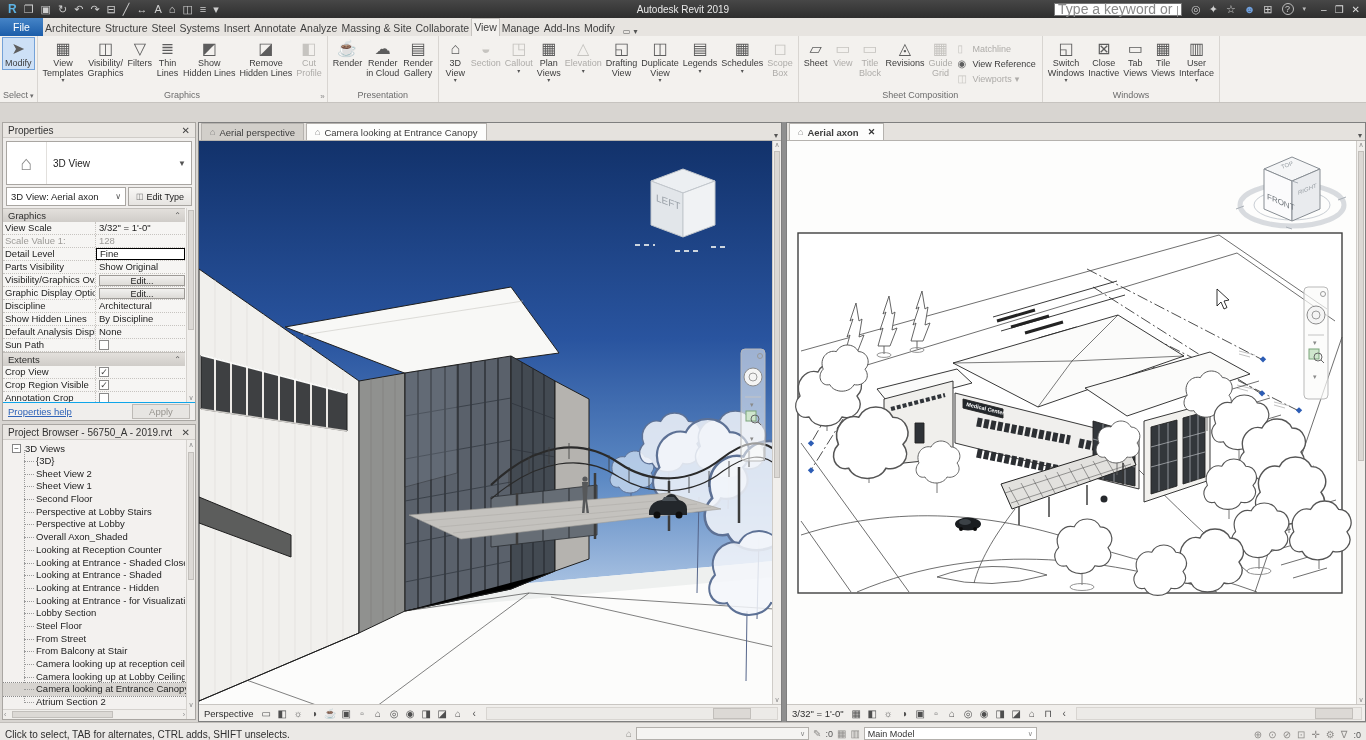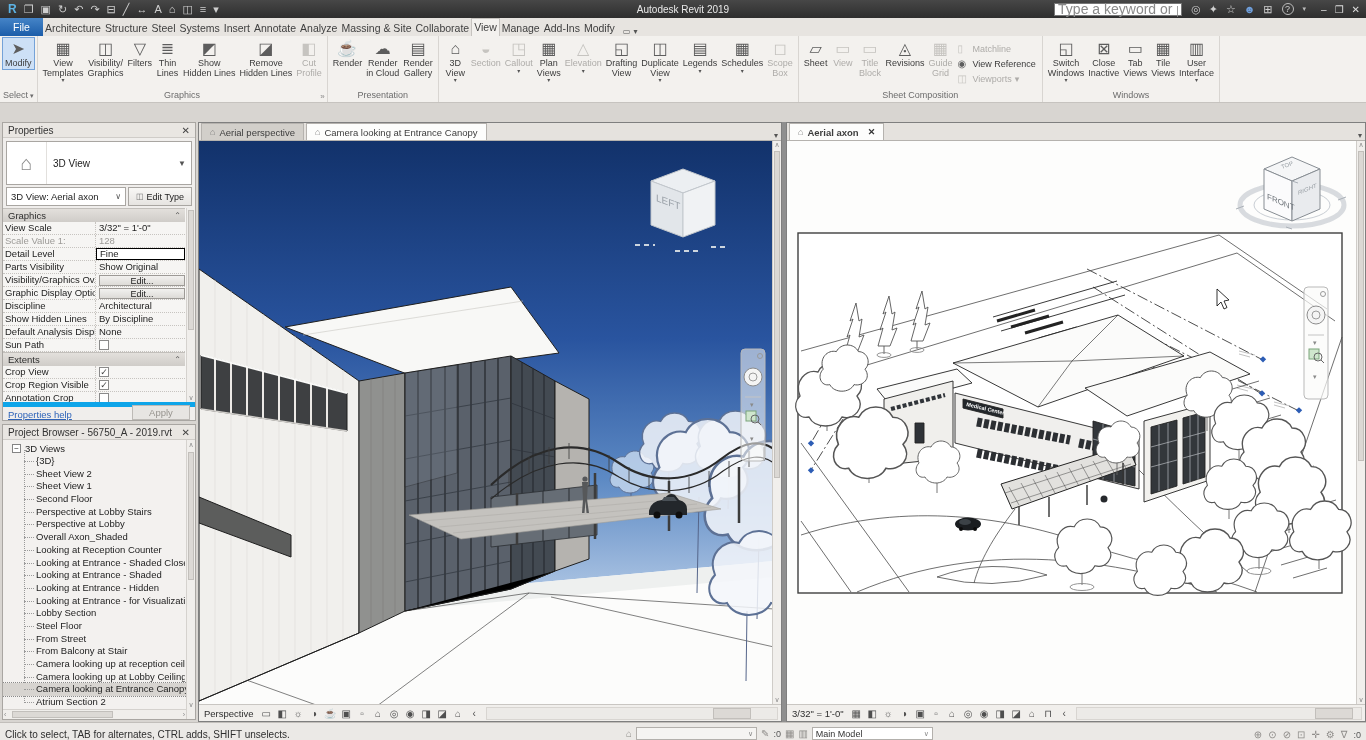--- a/index.html
+++ b/index.html
@@ -67,21 +67,21 @@
   .prow{display:flex;height:13px;font-size:9.5px;align-items:center;border-bottom:1px dotted #c7c4c0;margin-right:10px;color:#222}
   .prow .pl{width:93px;padding-left:2px;border-right:1px dotted #c7c4c0;white-space:nowrap;overflow:hidden;height:100%;line-height:12px}
   .prow .pv{flex:1;padding-left:3px;white-space:nowrap;overflow:hidden;height:100%;line-height:12px;display:flex;align-items:center}
   .prow.dis{color:#9c9a97}
   .editbtn{width:86px;height:11px;font-size:9px;line-height:10px;text-align:center;background:linear-gradient(#f2f1ef,#dddbd7);border:1px solid #9d9a96;color:#222}
   .pv.focus{border:1.5px solid #000;background:#fff;line-height:10px}
   .cb{width:10px;height:10px;border:1px solid #8a8a8a;background:#fff;font-size:9px;line-height:9px;text-align:center;color:#444}
   .vscr{position:absolute;right:0;top:0;bottom:0;width:9px;background:#f0eeeb;border-left:1px solid #d5d2ce;font-size:7px;color:#8a8a8a;text-align:center}
   .vscr .th{position:absolute;left:1px;right:1px;background:#dcd9d5;border:1px solid #c2bfbb}
   .vscr .ar{position:absolute;left:0;right:0;height:9px;line-height:9px}
-  .prop-foot{height:18px;display:flex;align-items:flex-end;padding:0 5px;background:#f0eeec;border-top:5px solid #0ea5e9}
+  .prop-foot{height:18px;display:flex;align-items:center;padding:0 5px;background:#f0eeec;border-top:1px solid #0ea5e9}
   .plink{font-size:9.5px;color:#2e63b8;text-decoration:underline}
   .applybtn{margin-left:auto;width:58px;height:15px;background:#e7e5e2;border:1px solid #bdbab6;font-size:9.5px;color:#97948f;text-align:center;line-height:14px}
 
   
   #browser{top:424px;height:296px}
   .tree{flex:1;position:relative;overflow:hidden;font-size:9.5px;background:#f3f1ef;padding-top:2px}
   .tree .guide{position:absolute;left:21px;top:10px;bottom:16px;border-left:1px dotted #9a9a9a}
   .troot{height:13px;line-height:13px;padding-left:9px;display:flex;align-items:center;gap:4px;color:#222}
   .minus{display:inline-block;width:9px;height:9px;border:1px solid #848484;line-height:7px;text-align:center;font-size:8px;background:#fff;color:#333}
   .titem{height:12.7px;line-height:12.7px;white-space:nowrap;padding-left:33px;position:relative;color:#222;margin-right:10px;overflow:hidden}
@@ -112,21 +112,21 @@
   .vcb .vlabel{margin-right:4px;white-space:nowrap}
   .vcbi{width:15px;height:13px;font-size:10px;line-height:13px;text-align:center;color:#4f4f4f}
   .hsc{flex:1;height:13px;margin:0 3px;background:#eceae7;position:relative;border:1px solid #d8d5d1}
   .hsc .th{position:absolute;top:0;bottom:0;background:#dcd9d5;border:1px solid #c2bfbb}
 
   
   .statusbar{position:absolute;left:0;right:0;bottom:0;height:18px;background:#ebe9e6;border-top:1px solid #c2bfbb;font-size:10px;color:#2e2e2e;display:flex;align-items:flex-end;z-index:41}
   .sb-hint{padding-left:5px;white-space:nowrap}
   .sb-mid{position:absolute;left:626px;display:flex;align-items:center;gap:4px}
   .sbi{font-size:10px;color:#8f8d8a}
-  .sb-combo{width:121px;height:13px;background:#f5f4f2;border:1px solid #b3b0ac;display:flex;align-items:center;font-size:9px;color:#666;padding:0 3px}
+  .sb-combo{width:173px;height:13px;background:#f5f4f2;border:1px solid #b3b0ac;display:flex;align-items:center;font-size:9px;color:#666;padding:0 3px}
   .sb-combo .dd{margin-left:auto;font-size:7px;color:#888}
   .sb-combo.on{background:#fff;color:#333}
   .sbcount{font-size:9px;color:#555}
   .sb-right{position:absolute;right:5px;display:flex;align-items:center;gap:6px;font-size:10px;color:#6e6c69}
 </style>
 </head>
 <body>
 
 <div id="app">
 

